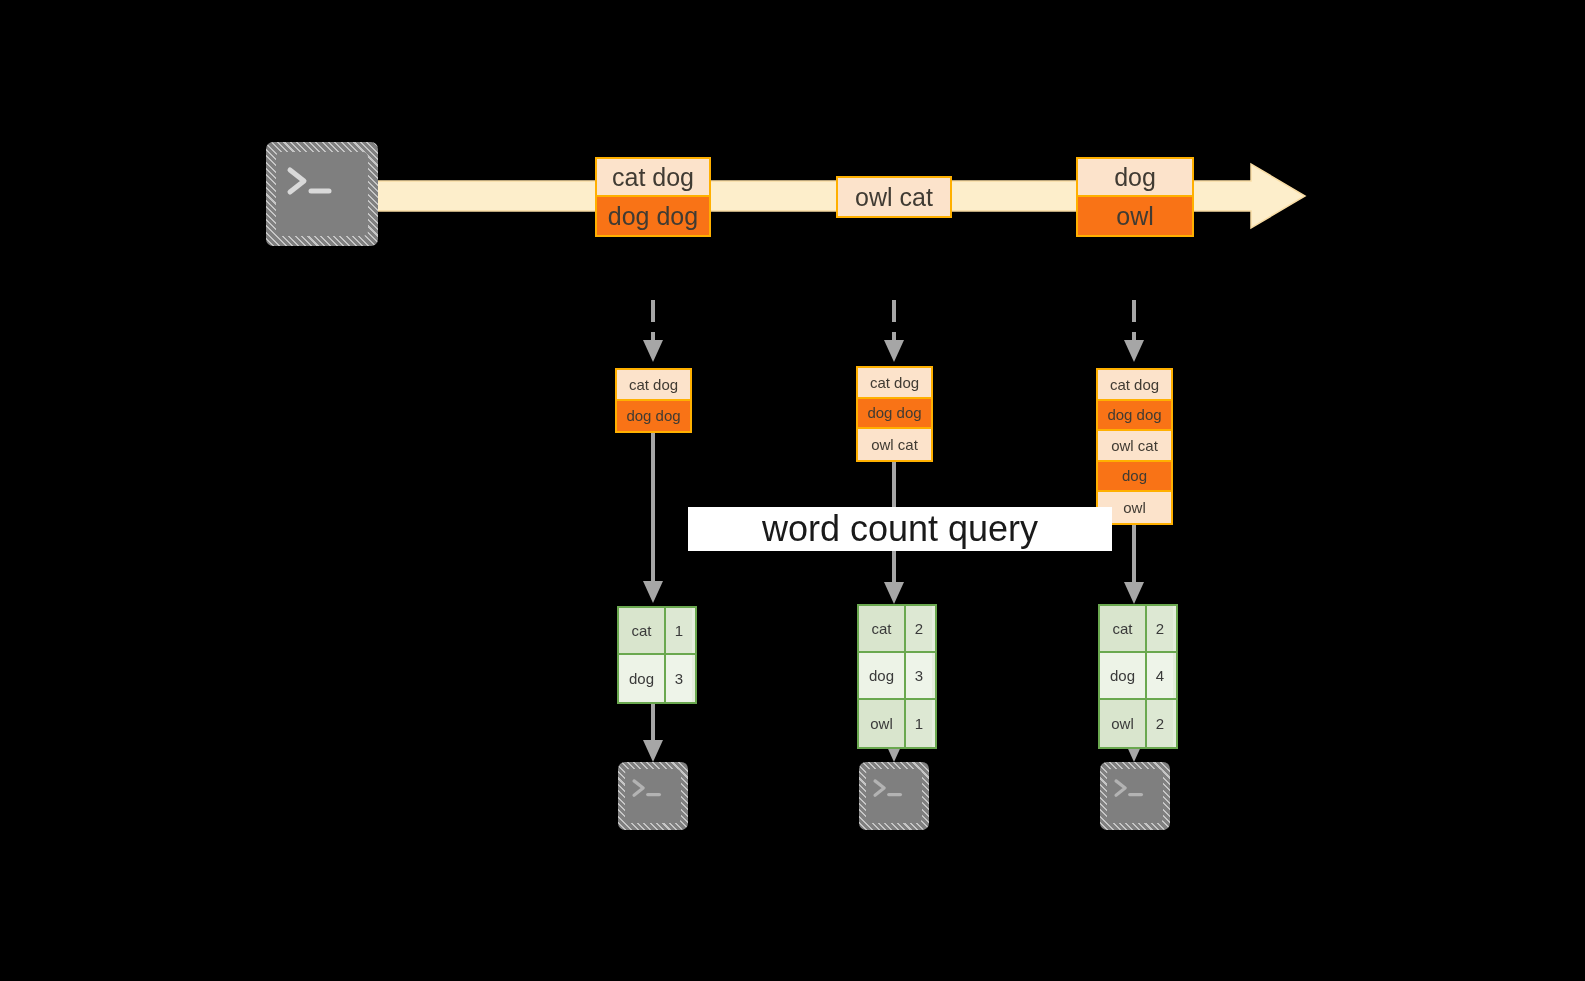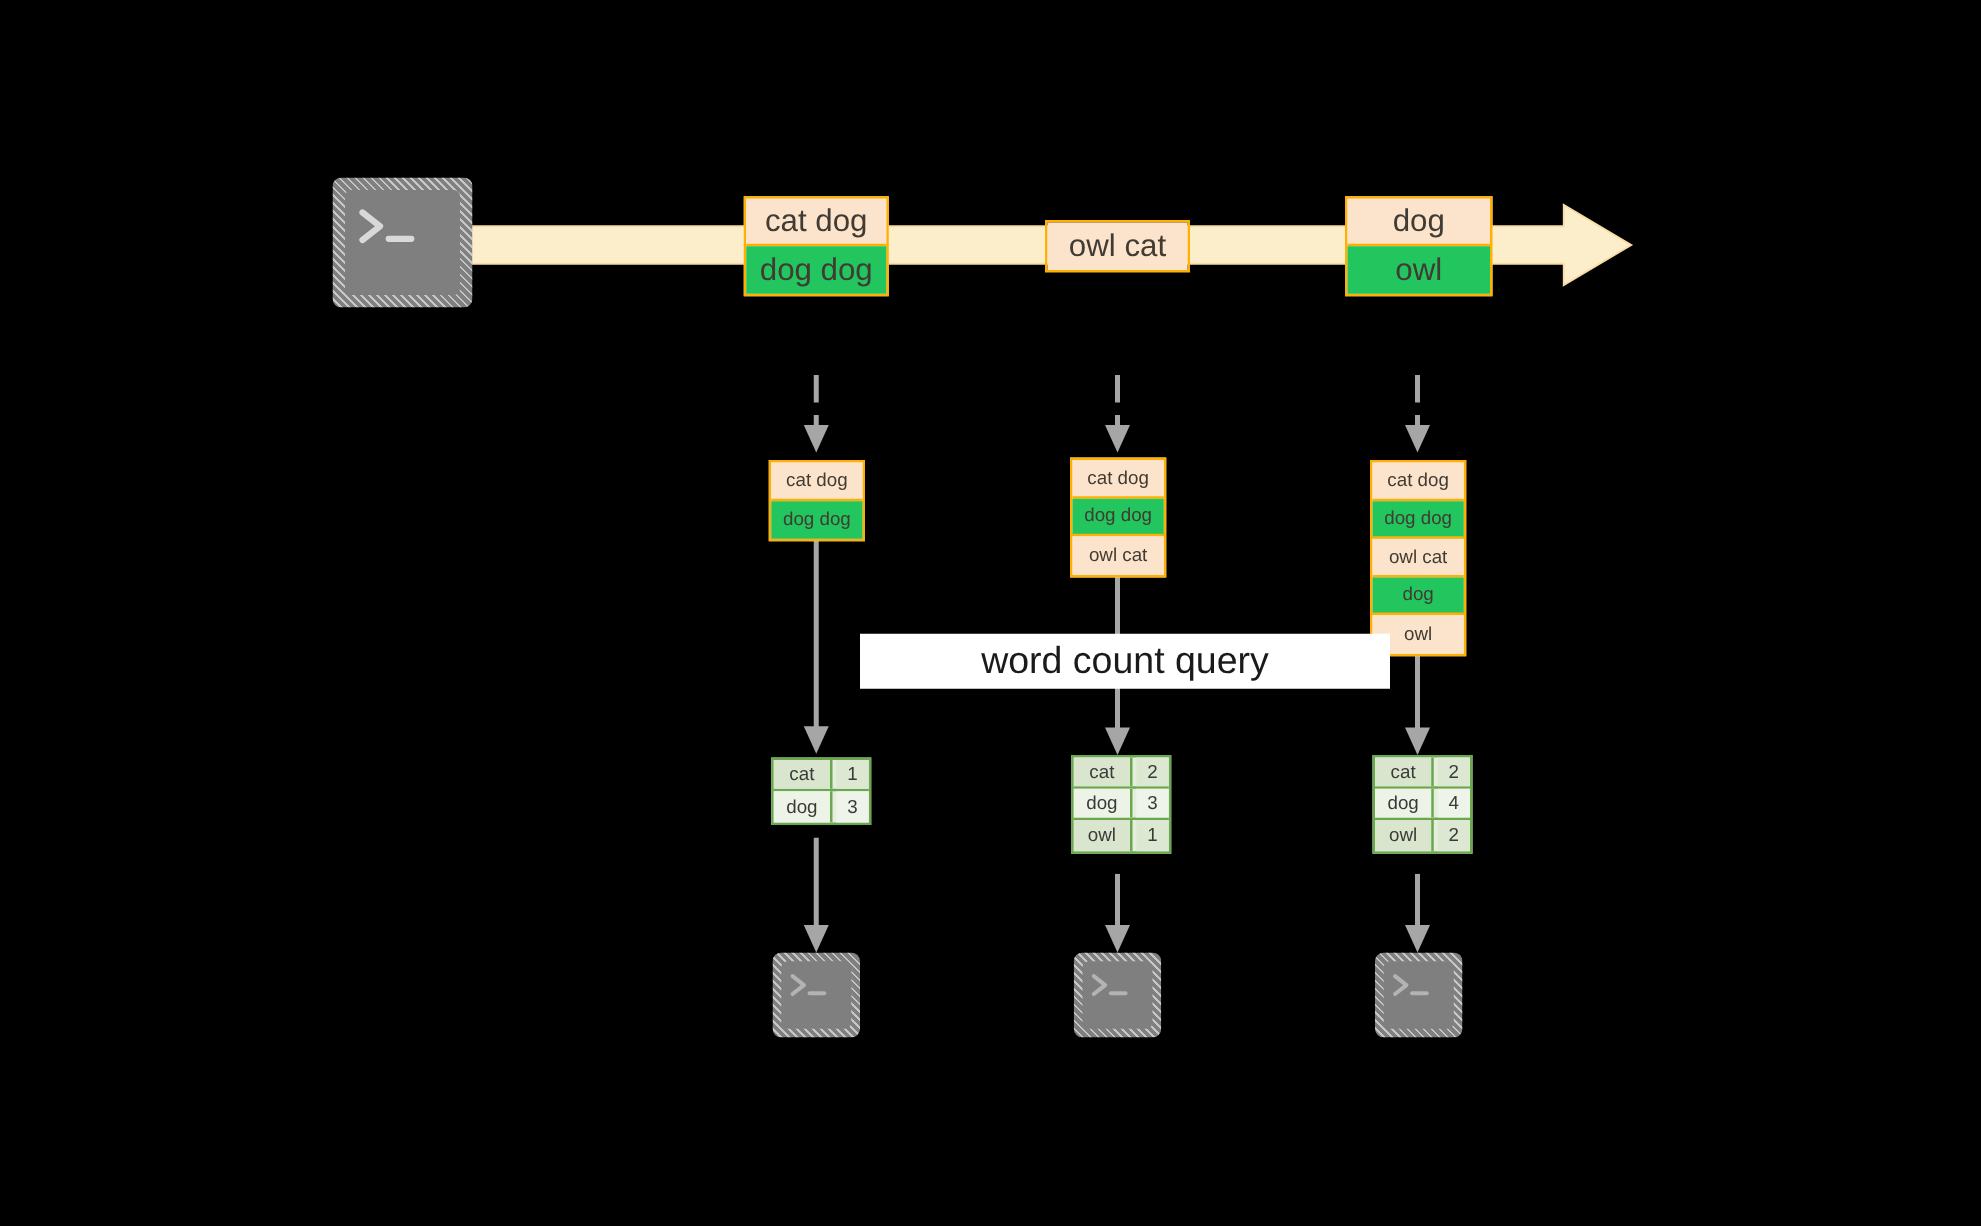--- a/index.html
+++ b/index.html
@@ -60,44 +60,43 @@
     box-sizing: border-box;
     border-bottom: 2.5px solid #ffb000;
     color: #403b33;
     display: flex;
     align-items: center;
     justify-content: center;
     white-space: nowrap;
   }
   .msg-stack .cell:last-child { border-bottom: none; }
   .msg-stack .cell.shade-a { background: #fce3cb; }
-  .msg-stack .cell.shade-b { background: #22c55e; }
+  .msg-stack .cell.shade-b { background: #f97316; }
 
   
   .top-box .cell { font-size: 25px; height: 38px; }
   .top-box.one-cell .cell { height: 38px; }
 
   
   .mid-box .cell { font-size: 15px; height: 30.5px; }
 
   
   .kv-table {
     position: absolute;
     box-sizing: border-box;
     border: 2.5px solid #6aa84f;
     background: #e5eedd;
     display: flex;
     flex-direction: column;
   }
   .kv-table .row {
     display: flex;
-    height: 25px;
+    height: 47px;
     box-sizing: border-box;
     border-bottom: 2.5px solid #6aa84f;
-    justify-content: space-between;
   }
   .kv-table .row:last-child { border-bottom: none; }
   .kv-table .row .k,
   .kv-table .row .v {
     box-sizing: border-box;
     display: flex;
     align-items: center;
     justify-content: center;
     font-size: 15px;
     color: #3a3a3a;
@@ -115,21 +114,21 @@
 
   
   .query-label {
     position: absolute;
     box-sizing: border-box;
     background: #ffffff;
     color: #1a1a1a;
     display: flex;
     align-items: center;
     justify-content: center;
-    font-size: 30px;
+    font-size: 36px;
     white-space: nowrap;
   }
 </style>
 </head>
 <body>
 
 <div id="canvas">
 
   <svg class="stream-arrow" viewBox="0 0 940 72" preserveAspectRatio="none">
     <path d="M0,21 L884,21 L884,4 L938,36 L884,68 L884,51 L0,51 Z" fill="#fdeecb" stroke="#f8dca4" stroke-width="1.5"></path>

